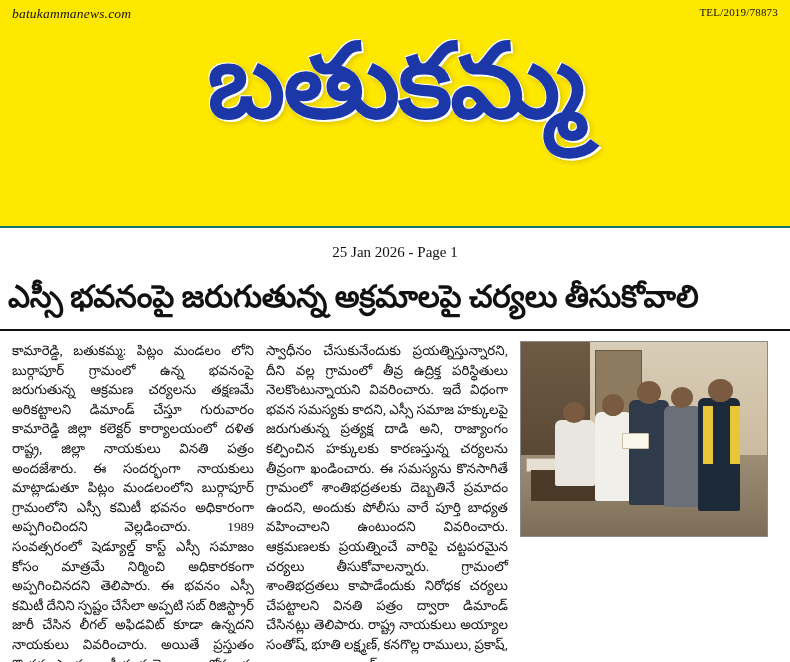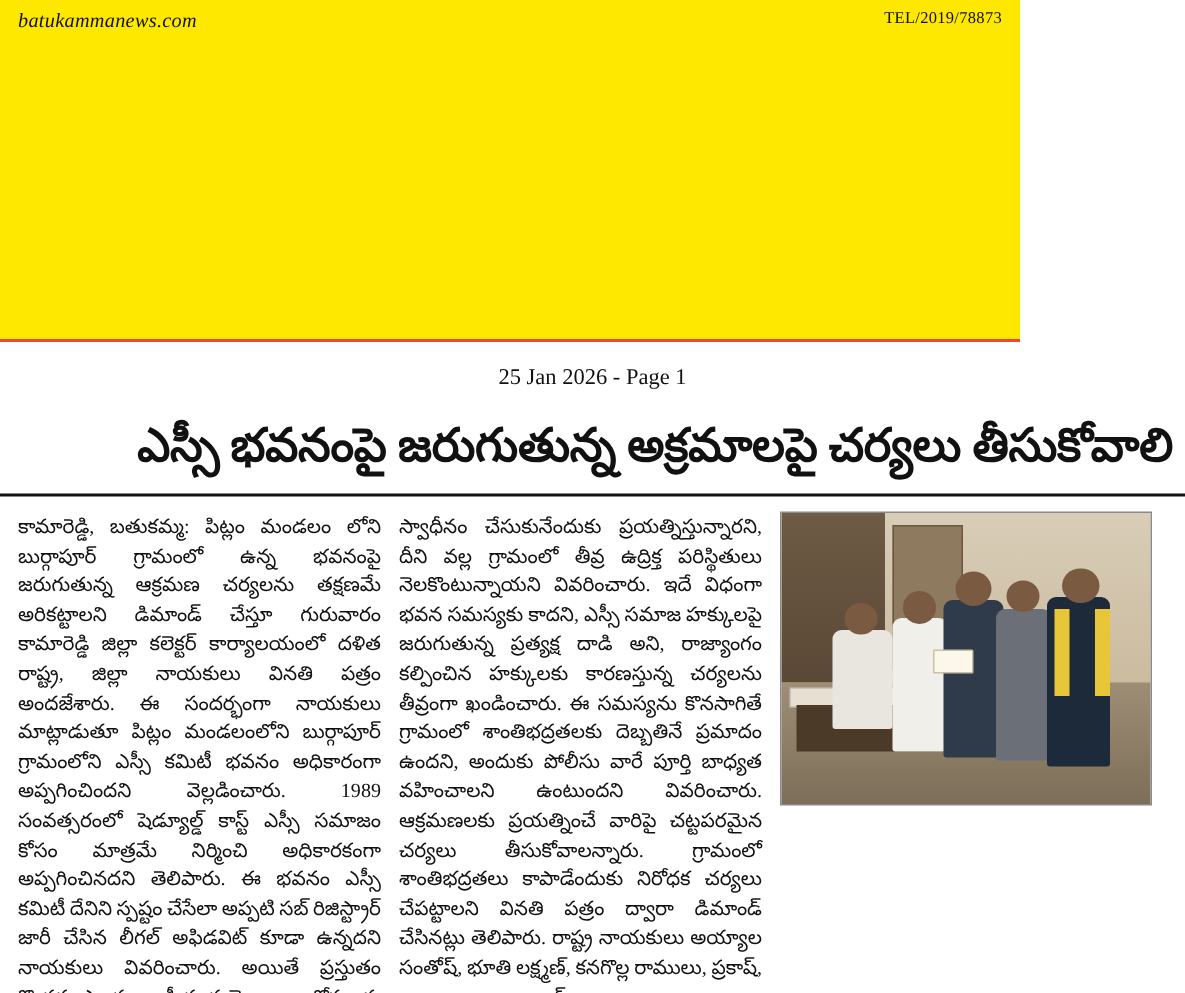--- a/index.html
+++ b/index.html
@@ -12,24 +12,24 @@
     width: 790px;
     height: 662px;
     position: relative;
     background: #ffffff;
     overflow: hidden;
   }
 
   
   .masthead {
     position: relative;
-    width: 680px;
+    width: 790px;
     height: 228px;
     background: #ffe800;
-    border-bottom: 2px solid #ef4444;
+    border-bottom: 2px solid #0f766e;
   }
   .masthead-top {
     display: flex;
     justify-content: space-between;
     align-items: flex-start;
     padding: 6px 12px 0 12px;
   }
   .site-url {
     font-family: "Liberation Serif", serif;
     font-style: italic;
@@ -83,21 +83,21 @@
     padding: 16px 0 10px 0;
     font-family: "Liberation Serif", serif;
     font-size: 15px;
     color: #111111;
   }
 
   
   .headline-band {
     width: 790px;
     padding: 4px 8px 10px 8px;
-    text-align: right;
+    text-align: left;
     border-bottom: 2px solid #111111;
   }
   .headline {
     font-family: "Liberation Serif", serif;
     font-weight: bold;
     font-size: 31px;
     line-height: 44px;
     color: #111111;
     letter-spacing: -0.2px;
     white-space: nowrap;
@@ -181,20 +181,23 @@
 </style>
 </head>
 <body>
 
 <div id="page">
 
   <div class="masthead">
     <div class="masthead-top">
       <div class="site-url">batukammanews.com</div>
       <div class="issue-code">TEL/2019/78873</div>
+    </div>
+    <div class="logo-wrap">
+      <div class="logo-text">బతుకమ్మ</div>
     </div>
   </div>
 
   <div class="date-bar">25 Jan 2026 - Page 1</div>
 
   <div class="headline-band">
     <div class="headline">ఎస్సీ భవనంపై జరుగుతున్న అక్రమాలపై చర్యలు తీసుకోవాలి</div>
   </div>
 
   <div class="body-area">

